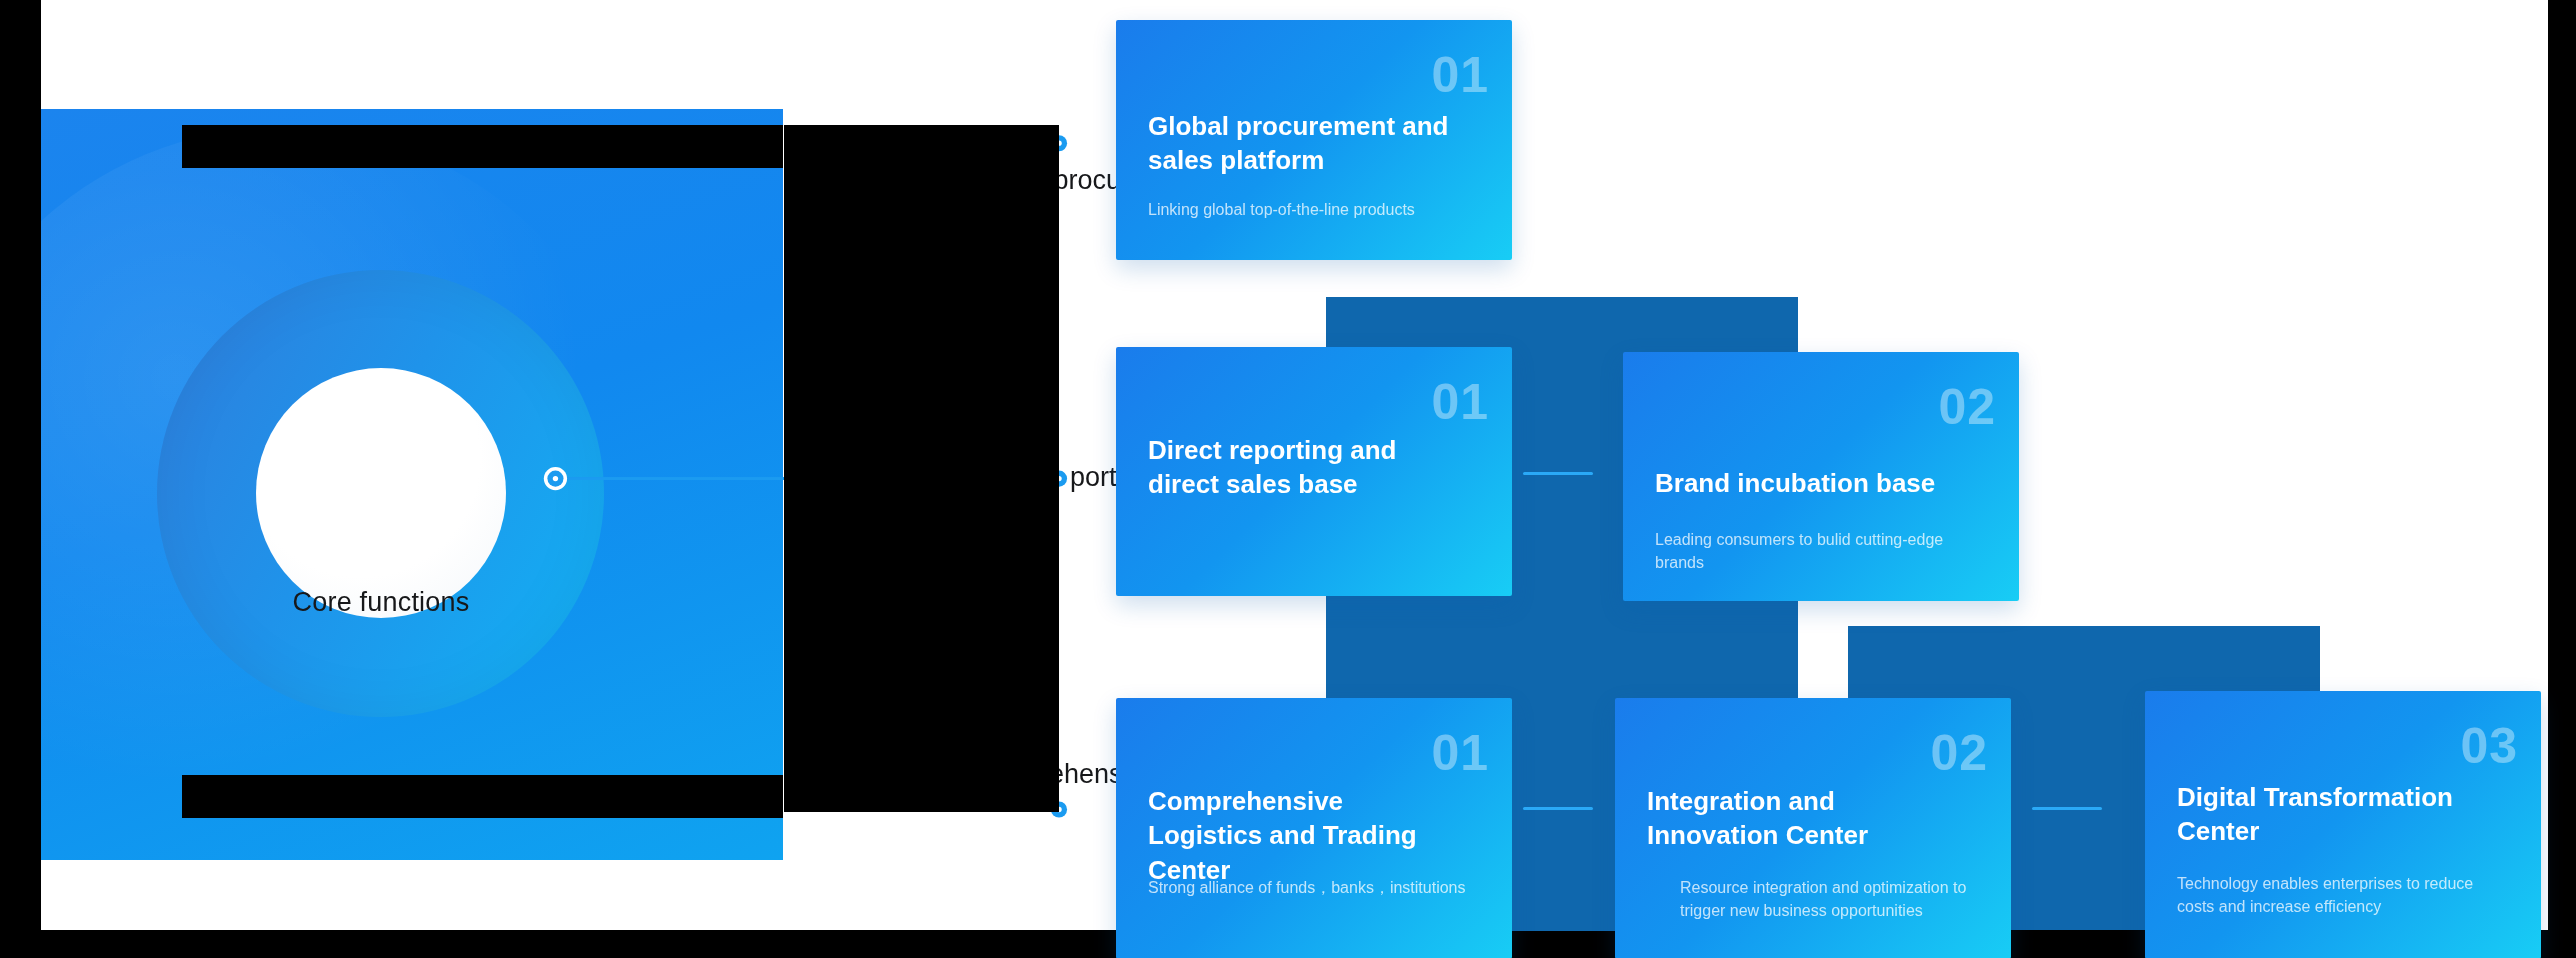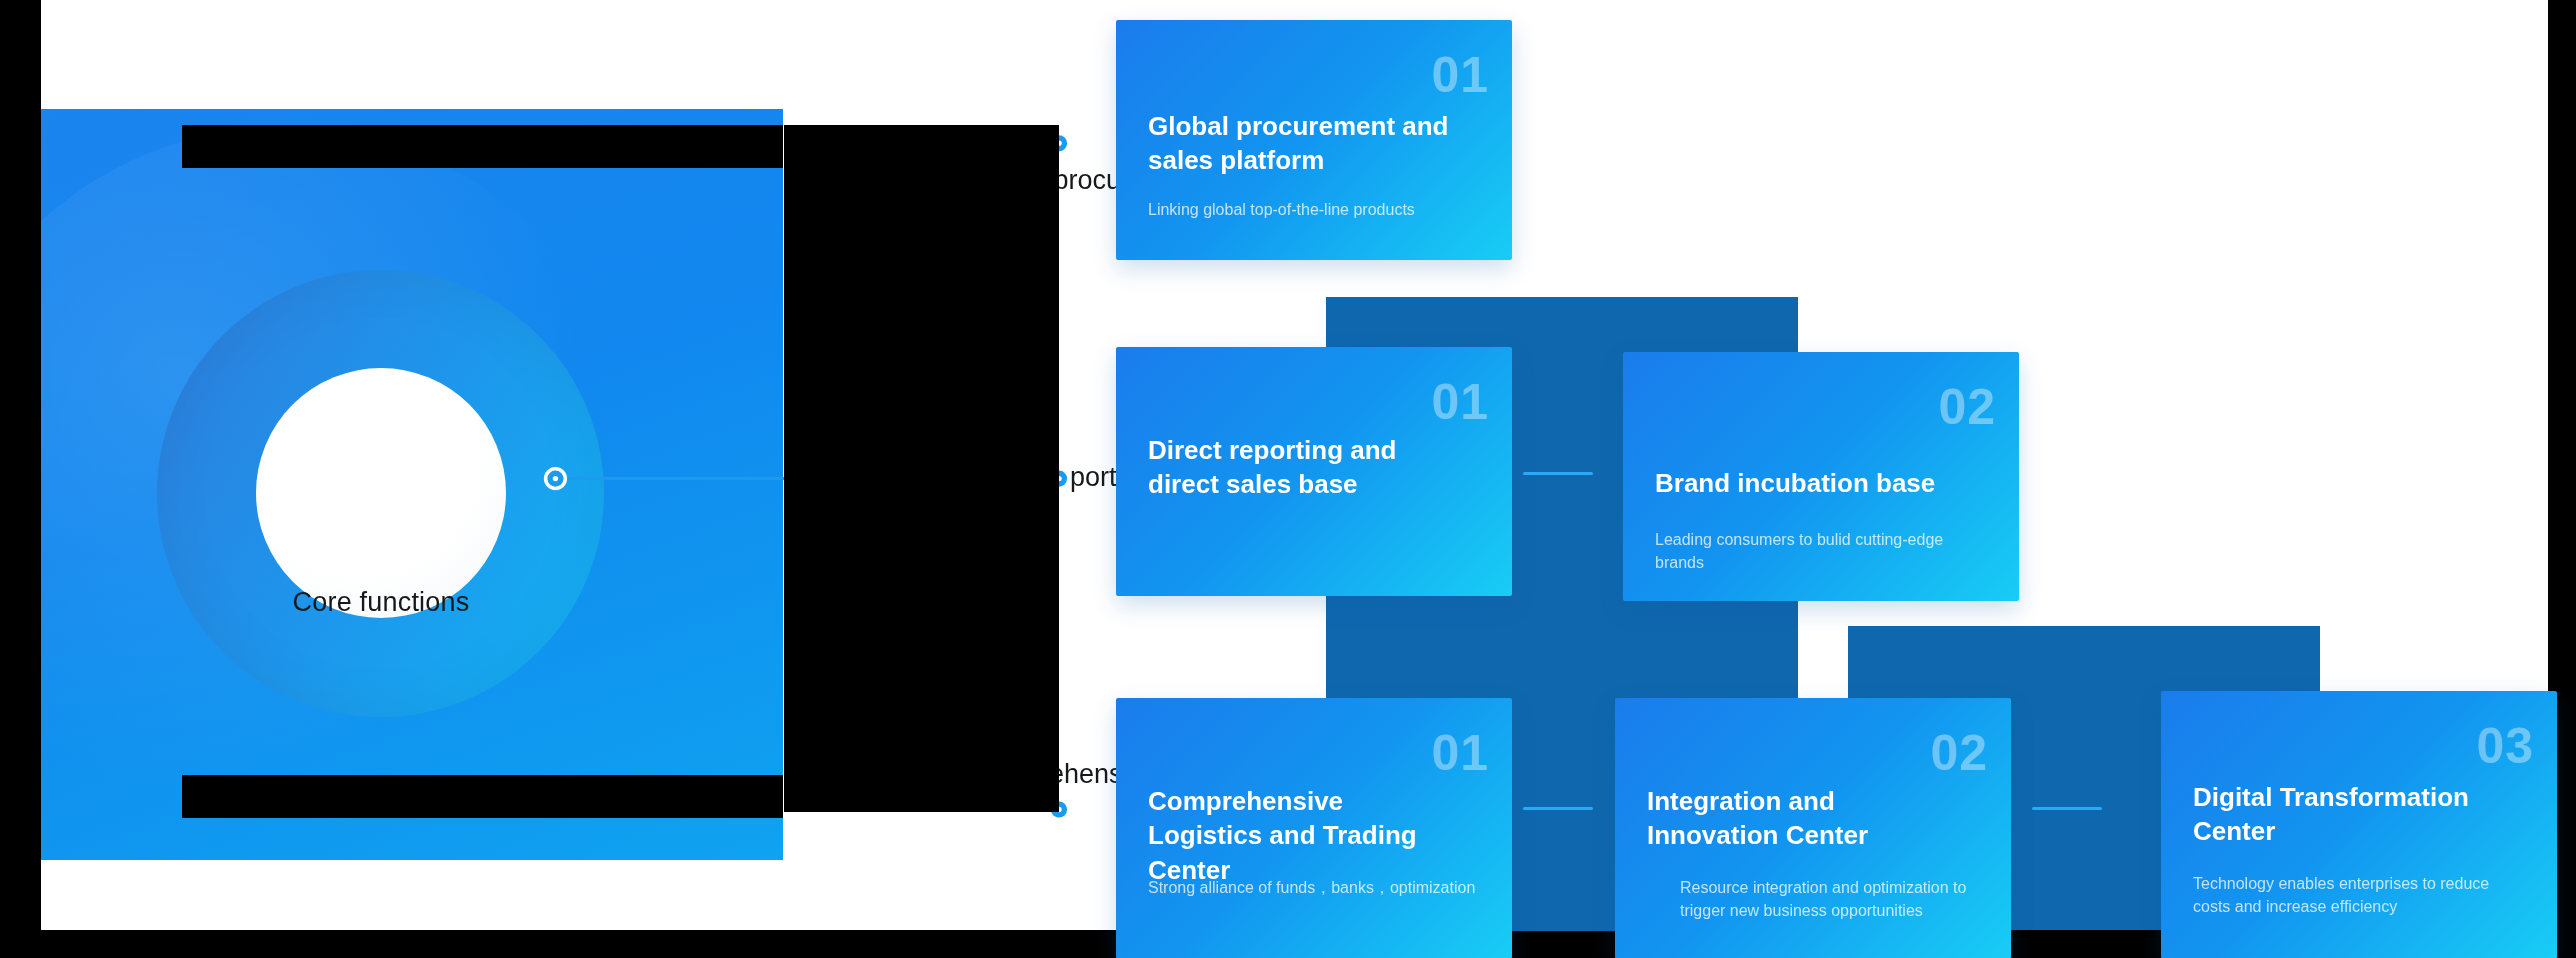--- a/index.html
+++ b/index.html
@@ -126,33 +126,33 @@
 
   <div class="card" style="left:1623px;top:352px;width:396px;height:249px;">
     <div class="num">02</div>
     <div class="title" style="top:98px;margin-top:16px;">Brand incubation base</div>
     <div class="sub" style="top:177px;">Leading consumers to bulid cutting-edge brands</div>
   </div>
 
   <div class="card" style="left:1116px;top:698px;width:396px;height:261px;">
     <div class="num">01</div>
     <div class="title" style="top:86px;">Comprehensive Logistics and Trading Center</div>
-    <div class="sub" style="top:179px;">Strong alliance of funds，banks，optimization</div>
+    <div class="sub" style="top:179px;">Strong alliance of funds，banks，institutions</div>
   </div>
 
   <div class="card-link" style="left:1523px;top:807px;width:70px;"></div>
 
   <div class="card" style="left:1615px;top:698px;width:396px;height:261px;">
     <div class="num">02</div>
     <div class="title" style="top:86px;">Integration and Innovation Center</div>
     <div class="sub" style="top:179px;margin-left:33px;">Resource integration and optimization to trigger new business opportunities</div>
   </div>
 
   <div class="card-link" style="left:2032px;top:807px;width:70px;"></div>
 
-  <div class="card" style="left:2145px;top:691px;width:396px;height:268px;margin-left:16px;">
+  <div class="card" style="left:2145px;top:691px;width:396px;height:268px;">
     <div class="num">03</div>
     <div class="title" style="top:89px;">Digital Transformation Center</div>
     <div class="sub" style="top:182px;">Technology enables enterprises to reduce costs and increase efficiency</div>
   </div>
 
 </div>
 
 
 </body></html>

